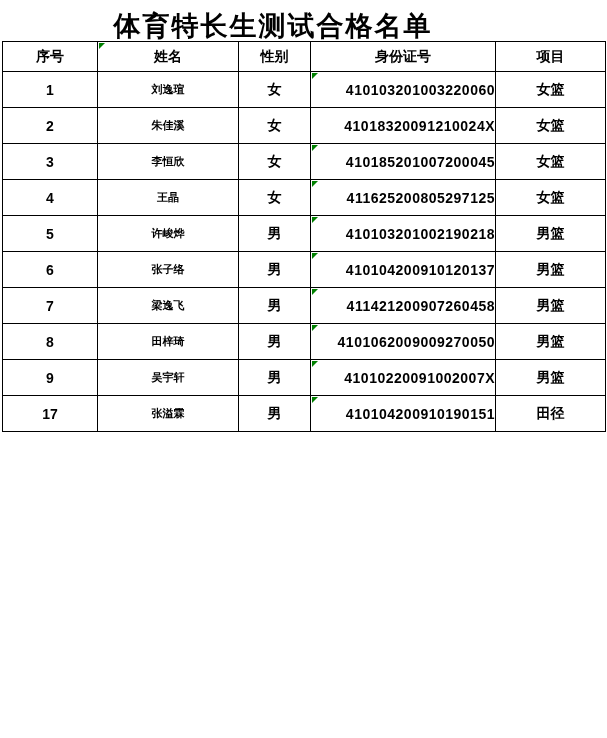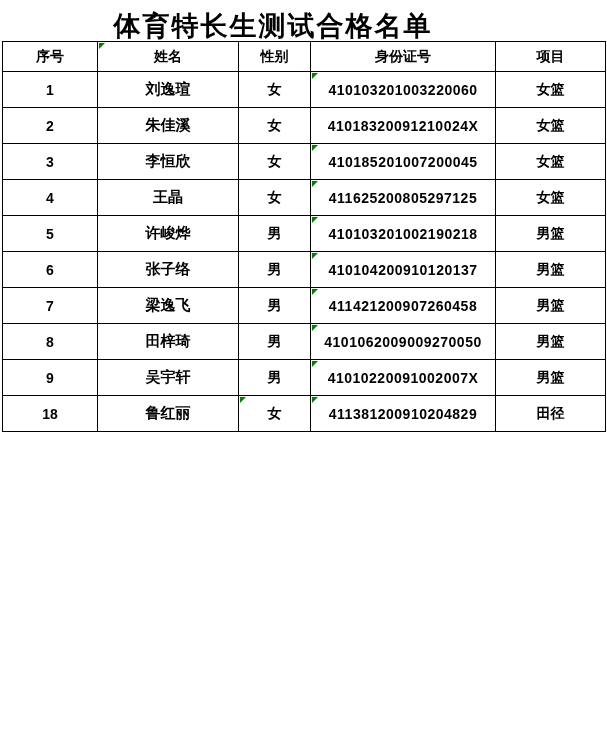--- a/index.html
+++ b/index.html
@@ -36,22 +36,22 @@
     font-weight: bold;
     font-size: 14px;
     position: relative;
     padding: 0;
     overflow: hidden;
     white-space: nowrap;
   }
   .roster thead tr { height: 30px; }
   .roster tbody tr { height: 36px; }
   .roster th { font-size: 14px; }
-  td[data-name="cell-name"] { font-size: 15px; }
-  td[data-name="cell-id"] { letter-spacing: 0.5px; }
+  td[data-name="cell-name"] { font-size: 11px; }
+  td[data-name="cell-id"] { letter-spacing: 0.5px; text-align: right; }
   .flag {
     position: absolute;
     top: 1px; left: 1px;
     width: 0; height: 0;
     border-top: 6px solid var(--flag);
     border-right: 6px solid transparent;
   }
 </style>
 </head>
 <body data-name="document-page">
@@ -133,20 +133,20 @@
         <td data-name="cell-event"><span data-name="cell-event-text">男篮</span></td>
       </tr>
       <tr data-name="table-row">
         <td data-name="cell-no"><span data-name="cell-no-text">9</span></td>
         <td data-name="cell-name"><span data-name="cell-name-text">吴宇轩</span></td>
         <td data-name="cell-gender"><span data-name="cell-gender-text">男</span></td>
         <td data-name="cell-id"><span class="flag" data-name="green-triangle-icon"></span><span data-name="cell-id-text">41010220091002007X</span></td>
         <td data-name="cell-event"><span data-name="cell-event-text">男篮</span></td>
       </tr>
       <tr data-name="table-row">
-        <td data-name="cell-no"><span data-name="cell-no-text">18</span></td>
-        <td data-name="cell-name"><span data-name="cell-name-text">鲁红丽</span></td>
-        <td data-name="cell-gender"><span class="flag" data-name="green-triangle-icon"></span><span data-name="cell-gender-text">女</span></td>
-        <td data-name="cell-id"><span class="flag" data-name="green-triangle-icon"></span><span data-name="cell-id-text">411381200910204829</span></td>
+        <td data-name="cell-no"><span data-name="cell-no-text">17</span></td>
+        <td data-name="cell-name"><span data-name="cell-name-text">张溢霖</span></td>
+        <td data-name="cell-gender"><span data-name="cell-gender-text">男</span></td>
+        <td data-name="cell-id"><span class="flag" data-name="green-triangle-icon"></span><span data-name="cell-id-text">410104200910190151</span></td>
         <td data-name="cell-event"><span data-name="cell-event-text">田径</span></td>
       </tr>
     </tbody>
 </table>
 
 </body></html>

